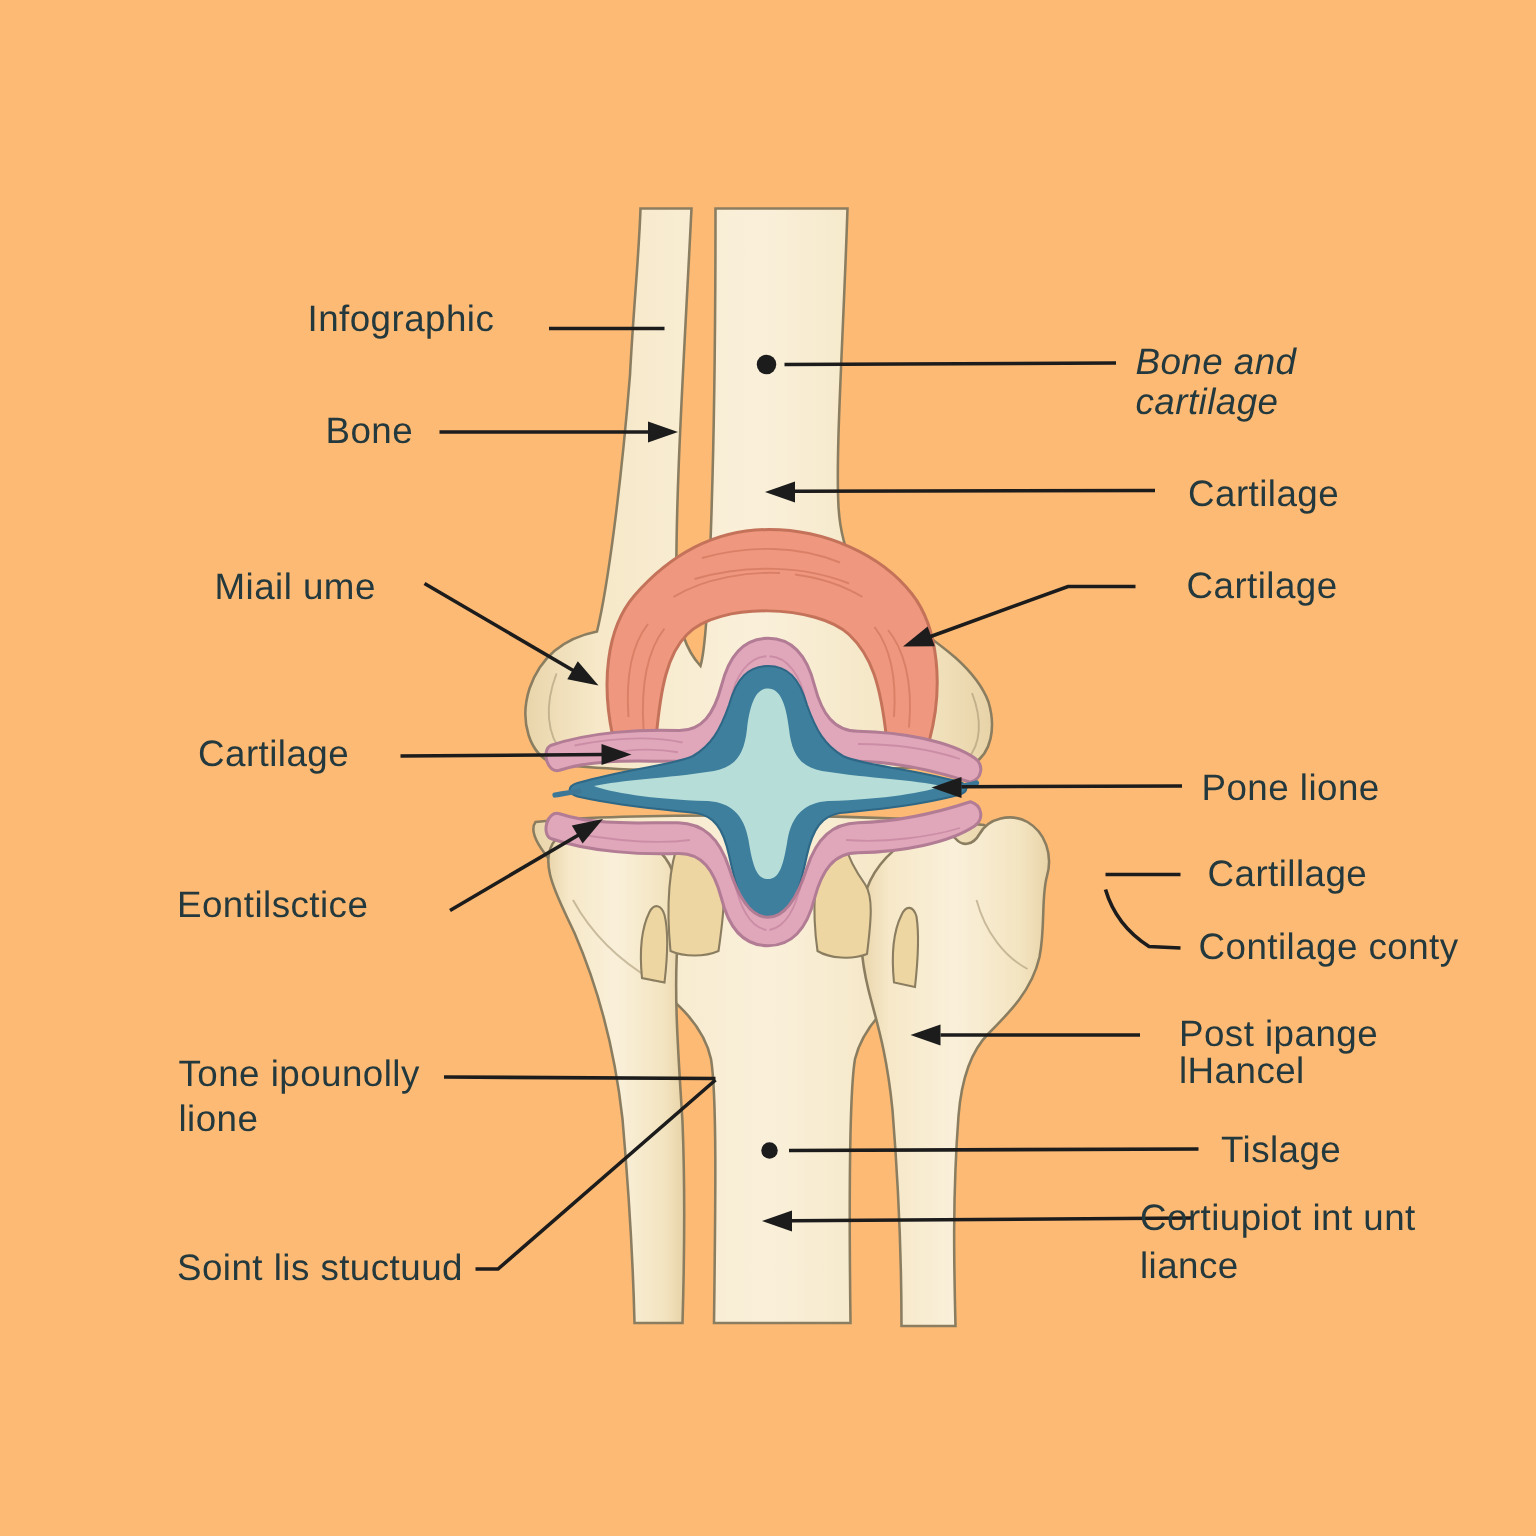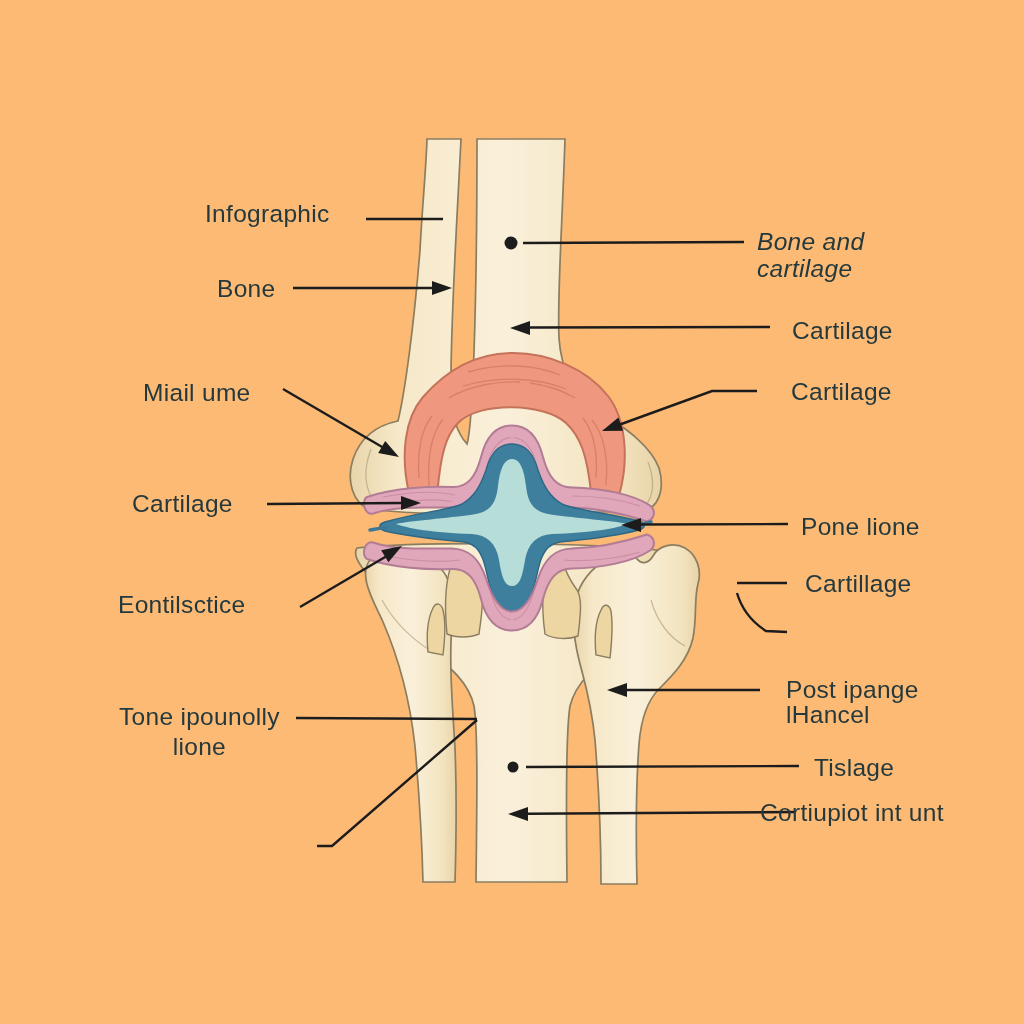--- a/index.html
+++ b/index.html
@@ -14,21 +14,21 @@
   .lbl{
     position:absolute;
     color:#24393d;
     font-size:24.5px;
     letter-spacing:0.3px;
     white-space:nowrap;
     line-height:27px;
   }
   .lbl.single{transform:translateY(-50%);}
   .lbl .ln{display:block;}
-  .lh30 .ln{line-height:30px;text-align:center;}
+  .lh30 .ln{line-height:30px;}
   .lh25 .ln{line-height:25px;margin-left:20px;}
   .lh27 .ln{line-height:27px;font-style:italic;}
   .lh32 .ln{line-height:32px;}
 </style>
 </head>
 <body>
 
 <div id="stage">
 
   <svg id="art" viewBox="0 0 1024 1024" aria-hidden="true">
@@ -258,41 +258,48 @@
   <div class="lbl single" style="left:132px;top:503px">
     <span class="ln">Cartilage</span>
   </div>
   <div class="lbl single" style="left:118px;top:604px">
     <span class="ln">Eontilsctice</span>
   </div>
   <div class="lbl lh30" style="left:119px;top:702px">
     <span class="ln">Tone ipounolly</span>
     <span class="ln">lione</span>
   </div>
+  <div class="lbl single" style="left:118px;top:846px">
+    <span class="ln">Soint lis stuctuud</span>
+  </div>
 
   <div class="lbl lh27" style="left:757px;top:228px">
     <span class="ln">Bone and</span>
     <span class="ln">cartilage</span>
   </div>
   <div class="lbl single" style="left:792px;top:330px">
     <span class="ln">Cartilage</span>
   </div>
   <div class="lbl single" style="left:791px;top:391px">
     <span class="ln">Cartilage</span>
   </div>
   <div class="lbl single" style="left:801px;top:526px">
     <span class="ln">Pone lione</span>
   </div>
   <div class="lbl single" style="left:805px;top:583px">
     <span class="ln">Cartillage</span>
   </div>
+  <div class="lbl single" style="left:799px;top:632px">
+    <span class="ln">Contilage conty</span>
+  </div>
   <div class="lbl lh25" style="left:766px;top:677px">
     <span class="ln">Post ipange</span>
     <span class="ln">lHancel</span>
   </div>
   <div class="lbl single" style="left:814px;top:767px">
     <span class="ln">Tislage</span>
   </div>
   <div class="lbl lh32" style="left:760px;top:797px">
     <span class="ln">Cortiupiot int unt</span>
+    <span class="ln">liance</span>
   </div>
 
 </div>
 
 </body></html>

